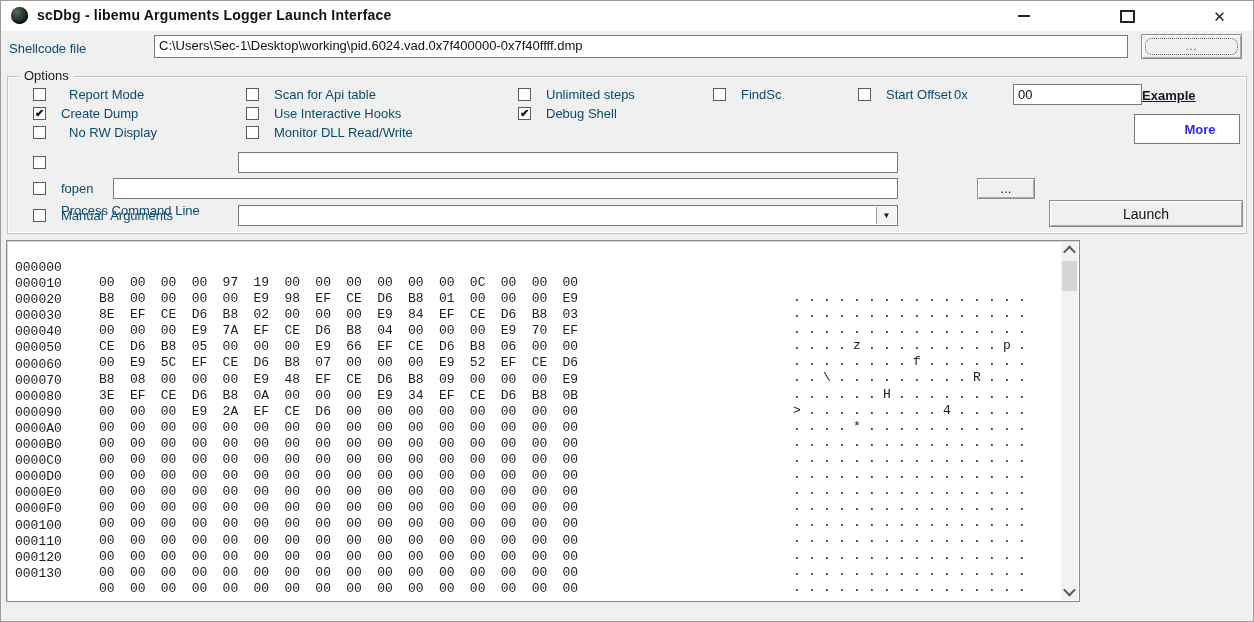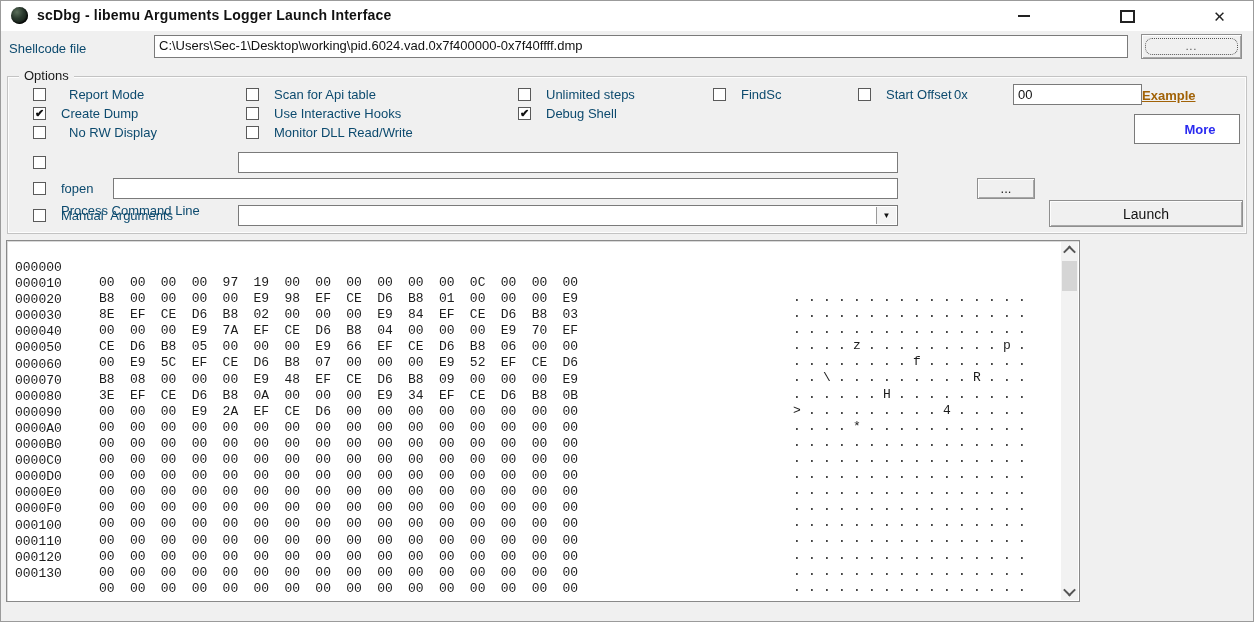--- a/index.html
+++ b/index.html
@@ -25,21 +25,21 @@
   .focus-dotted{position:absolute;inset:3px;border:1px dotted #555;border-radius:7px;
       display:flex;align-items:center;justify-content:center;font-size:10px;color:#444;letter-spacing:1px;}
   
   .groupbox{position:absolute;left:6px;top:75px;width:1240px;height:158px;
       border:1px solid #c3c3c3;box-shadow:inset 0 0 0 1px #fdfdfd;box-sizing:border-box;}
   .legend{position:absolute;left:18px;top:67px;background:#f0f0f0;padding:0 5px;font-size:13px;color:#1a1a1a;}
   .cb{position:absolute;width:13px;height:13px;background:#fff;border:1px solid #5a5a5a;box-sizing:border-box;
       display:flex;align-items:center;justify-content:center;}
   .cb .mark{font-size:11px;line-height:1;color:#111;font-weight:700;visibility:hidden;margin-top:-1px;}
   .cb.checked .mark{visibility:visible;}
-  .link{position:absolute;font-size:13px;font-weight:700;color:#a16207;text-decoration:underline;cursor:pointer;}
+  .link{position:absolute;font-size:13px;font-weight:700;color:#0f172a;text-decoration:underline;cursor:pointer;}
   .more-btn{position:absolute;background:#fff;border:1px solid #7a7a7a;box-sizing:border-box;
       display:flex;align-items:center;justify-content:center;font-size:13px;font-weight:700;color:#2a2af0;}
   .combo-arrow{position:absolute;right:1px;top:1px;bottom:1px;width:19px;background:#f4f4f4;
       border-left:1px solid #9a9a9a;display:flex;align-items:center;justify-content:center;
       font-size:8px;color:#111;}
   .launch-btn{position:absolute;left:1048px;top:199px;width:194px;height:27px;background:#f0f0f0;
       border:1px solid #8f8f8f;box-sizing:border-box;
       box-shadow:inset 1px 1px 0 #fdfdfd, inset -1px -1px 0 #a8a8a8;
       display:flex;align-items:center;justify-content:center;font-size:14px;color:#111;}
   

